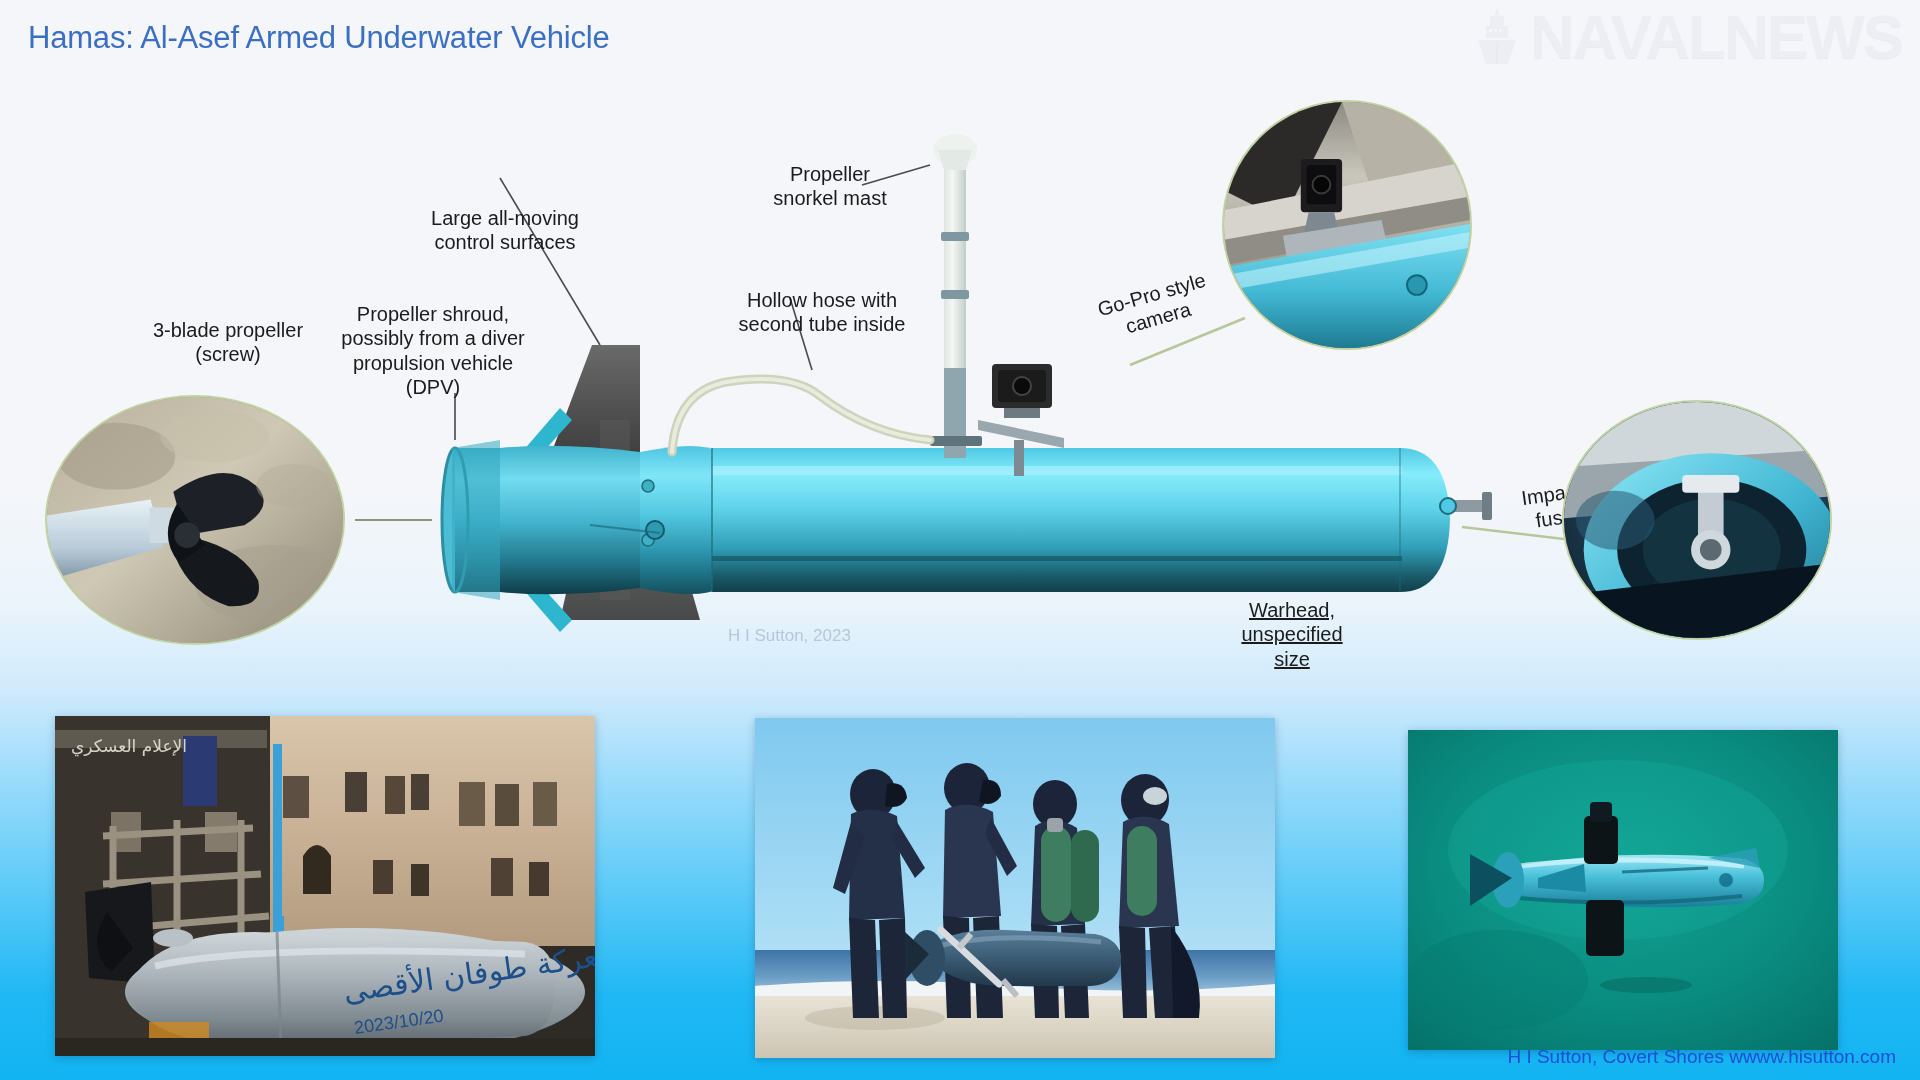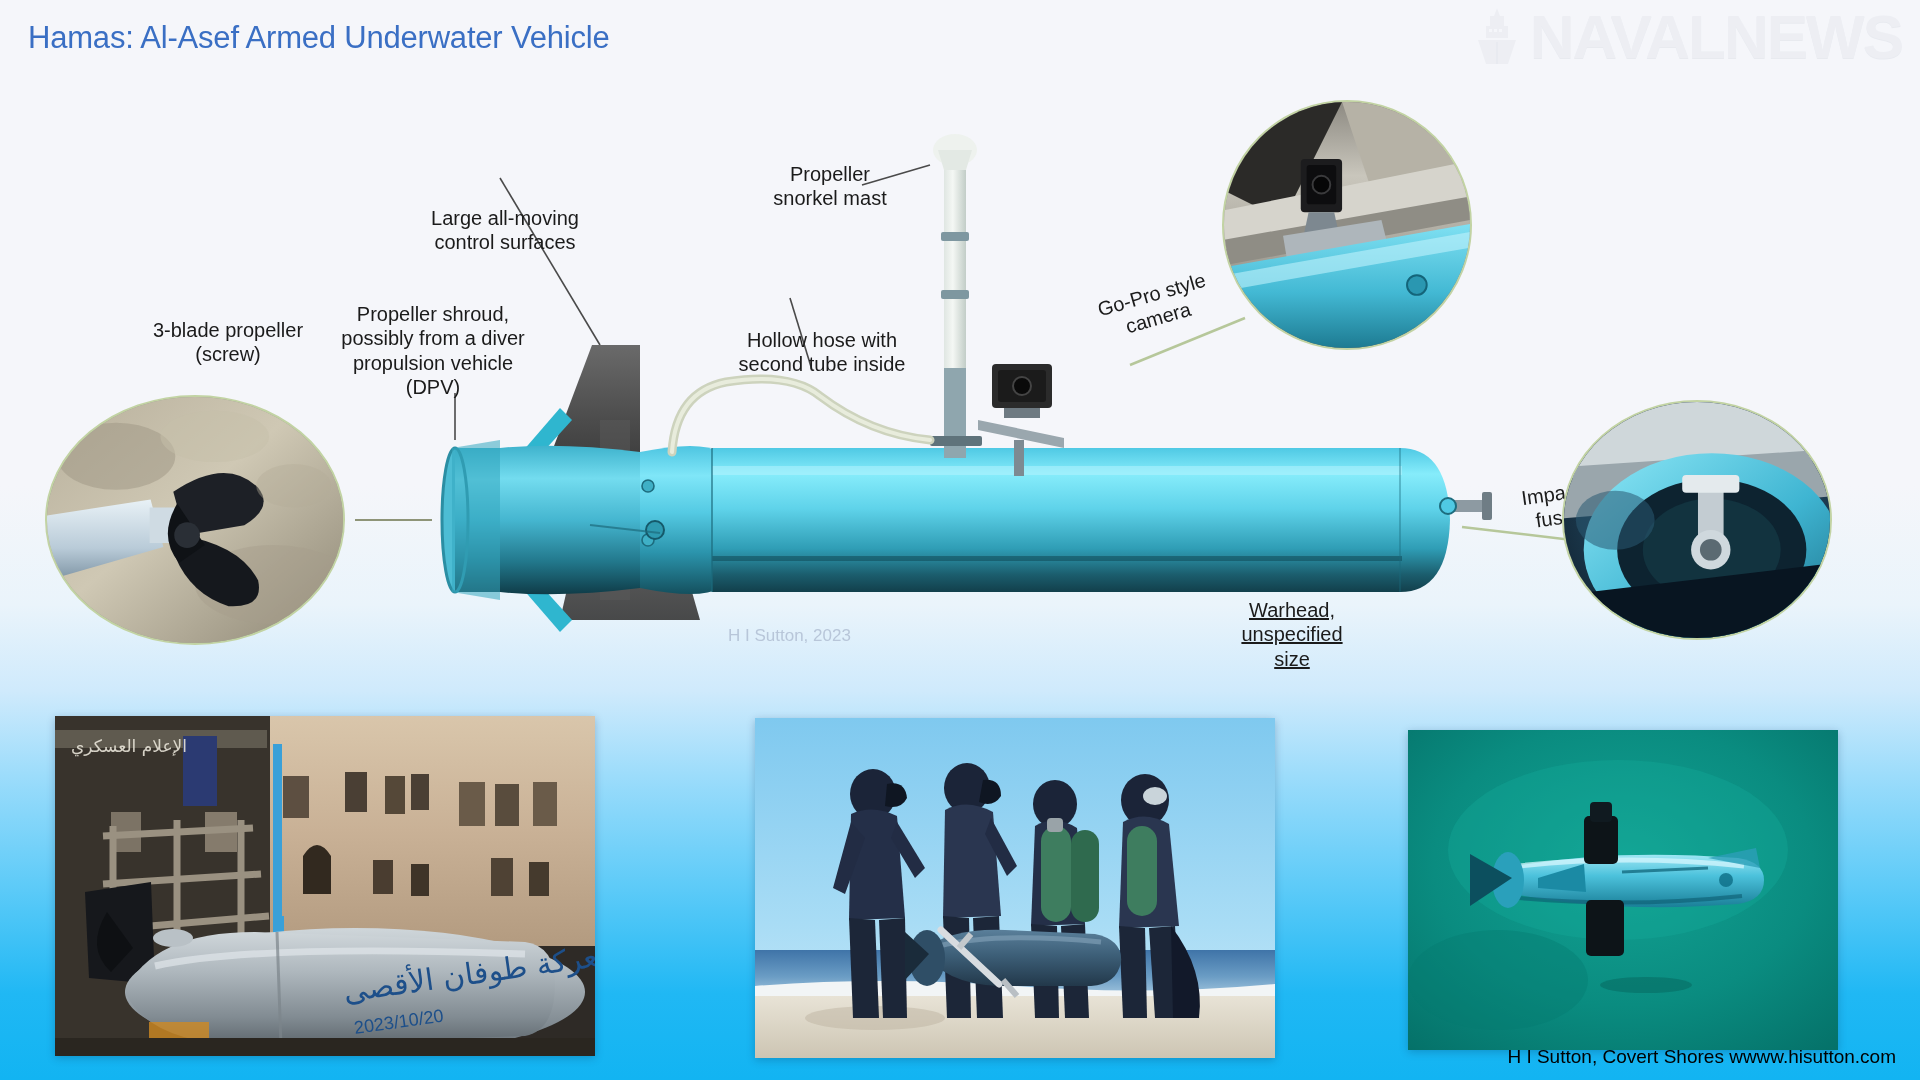--- a/index.html
+++ b/index.html
@@ -33,21 +33,21 @@
   
   .lbl {
     position:absolute; color:#1b1b1b; font-size:20px;
     line-height:1.22; text-align:center; white-space:pre-line;
   }
   .credit-small {
     position:absolute; color:#b8c6d9; font-size:17px; white-space:nowrap;margin-top:28px;
   }
   #bottom-credit {
     position:absolute; right:24px; bottom:12px;
-    color:#000000; font-size:19px; white-space:nowrap;
+    color:#1d4ed8; font-size:19px; white-space:nowrap;
   }
 
   
   #leaders { position:absolute; left:0; top:0; width:1920px; height:1080px;
              pointer-events:none; }
 
   
   #vehicle { position:absolute; left:0; top:0; width:1920px; height:1080px; }
 
   
@@ -202,21 +202,21 @@
 (screw)</div>
 
 <div class="lbl" style="left:288px; top:302px; width:290px;">Propeller shroud,
 possibly from a diver
 propulsion vehicle
 (DPV)</div>
 
 <div class="lbl" style="left:360px; top:162px; width:290px;margin-top:44px;">Large all-moving
 control surfaces</div>
 
-<div class="lbl" style="left:672px; top:288px; width:300px;margin-top:40px;">Hollow hose with
+<div class="lbl" style="left:672px; top:288px; width:300px;">Hollow hose with
 second tube inside</div>
 
 <div class="lbl" style="left:700px; top:162px; width:260px;">Propeller
 snorkel mast</div>
 
 <div class="lbl" style="left:1040px; top:282px; width:230px; transform:rotate(-16deg); transform-origin:center;">Go-Pro style
 camera</div>
 
 <div class="lbl" style="left:1182px; top:598px; width:220px;text-decoration:underline;">Warhead,
 unspecified

